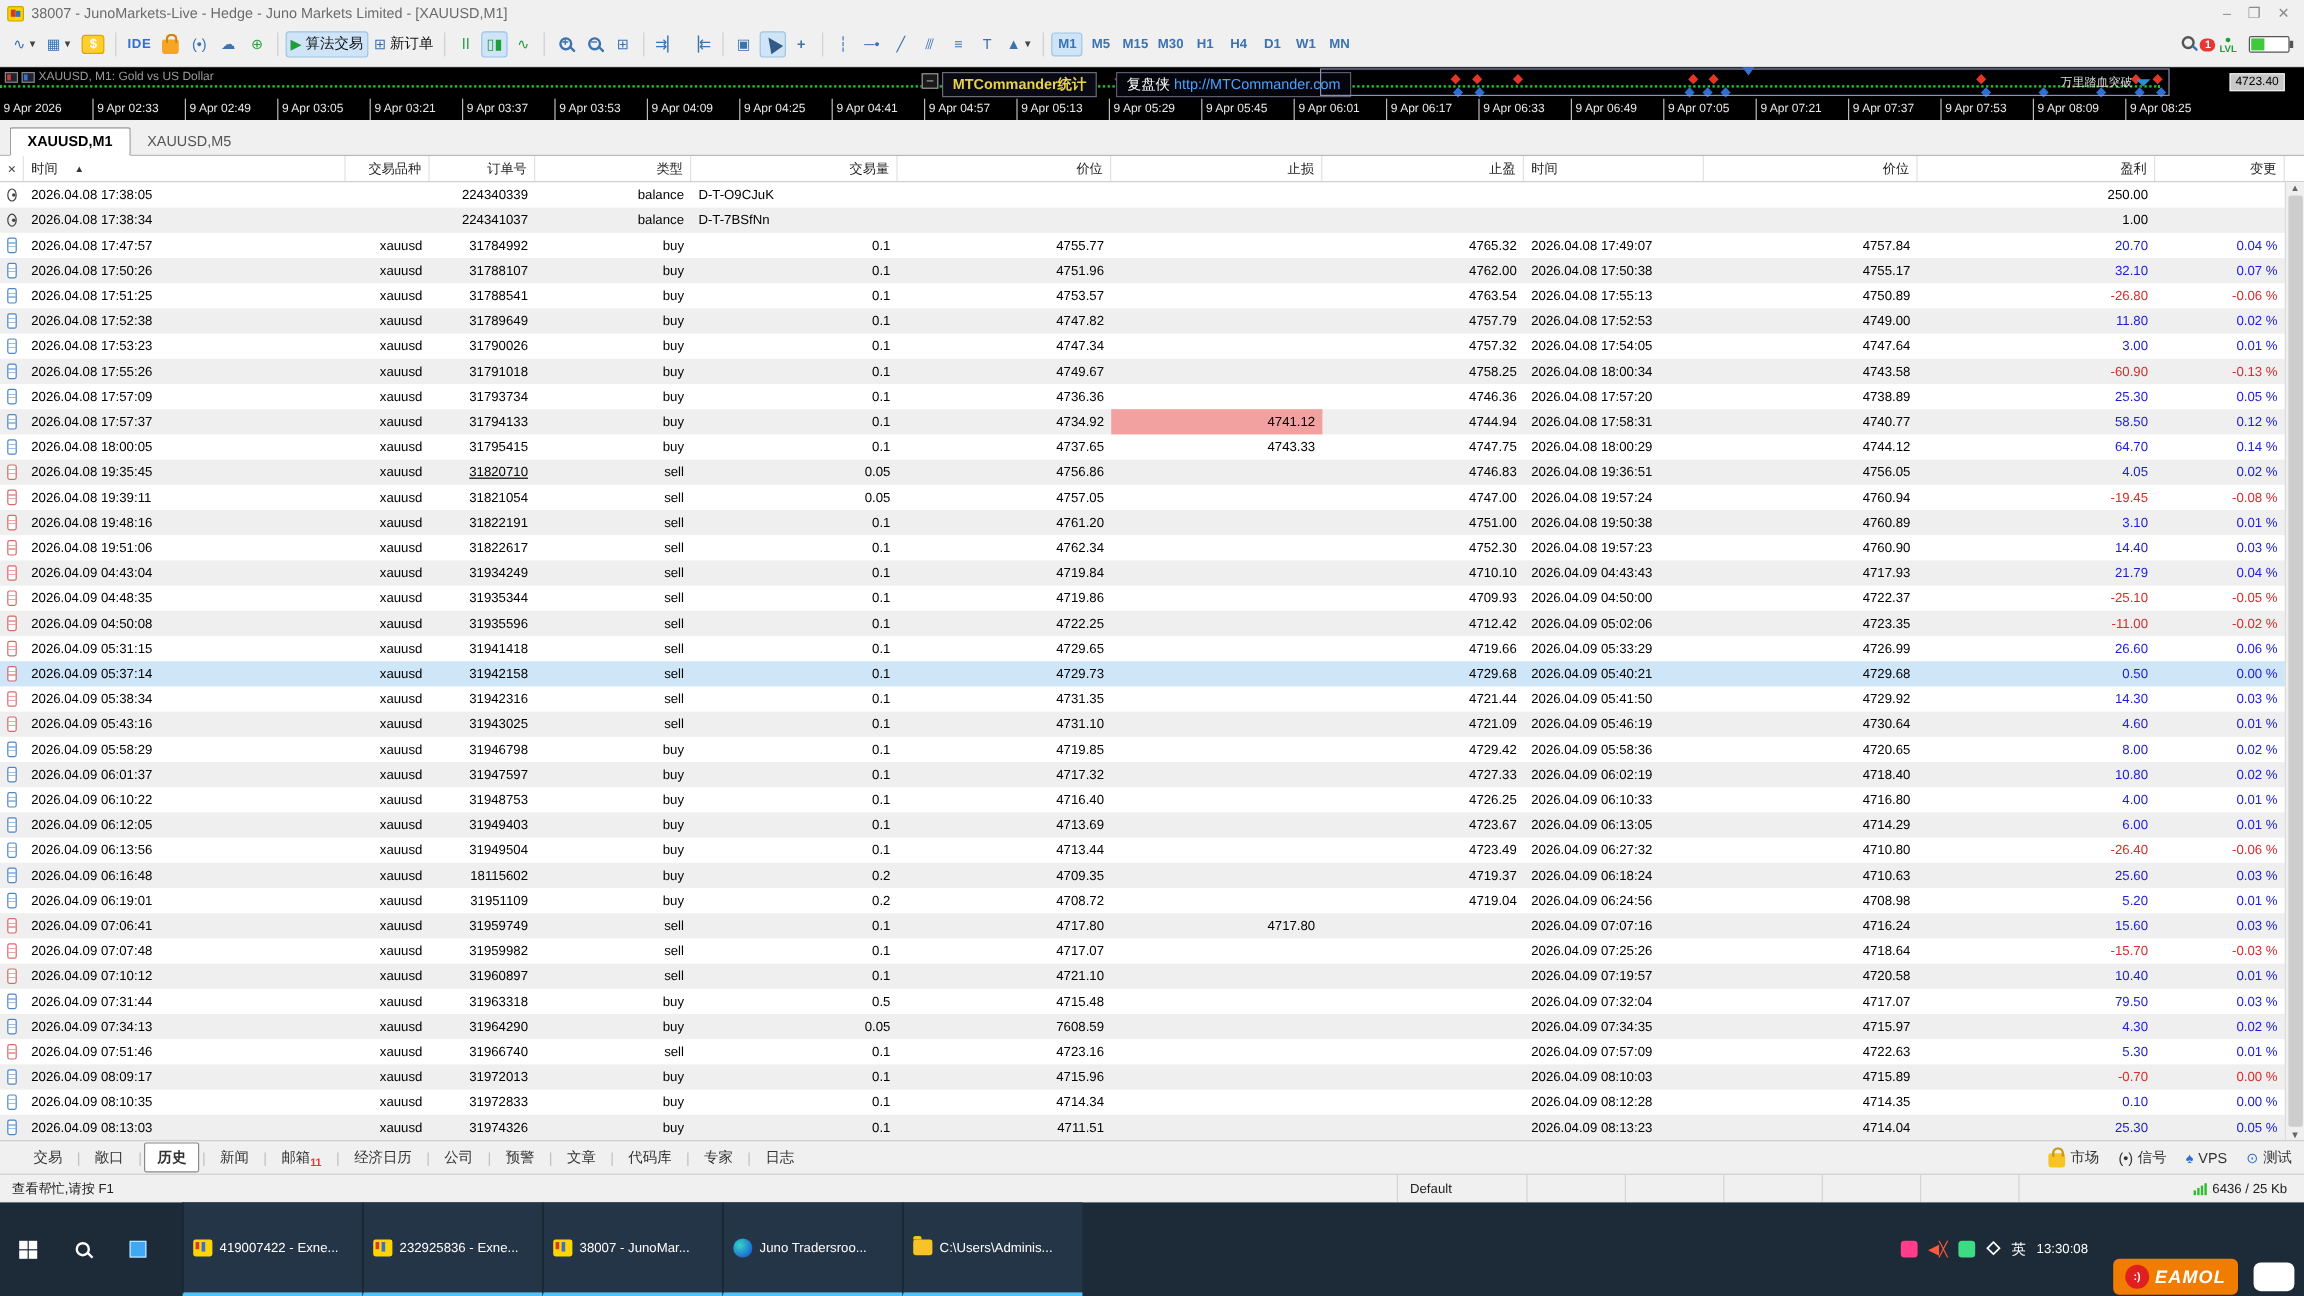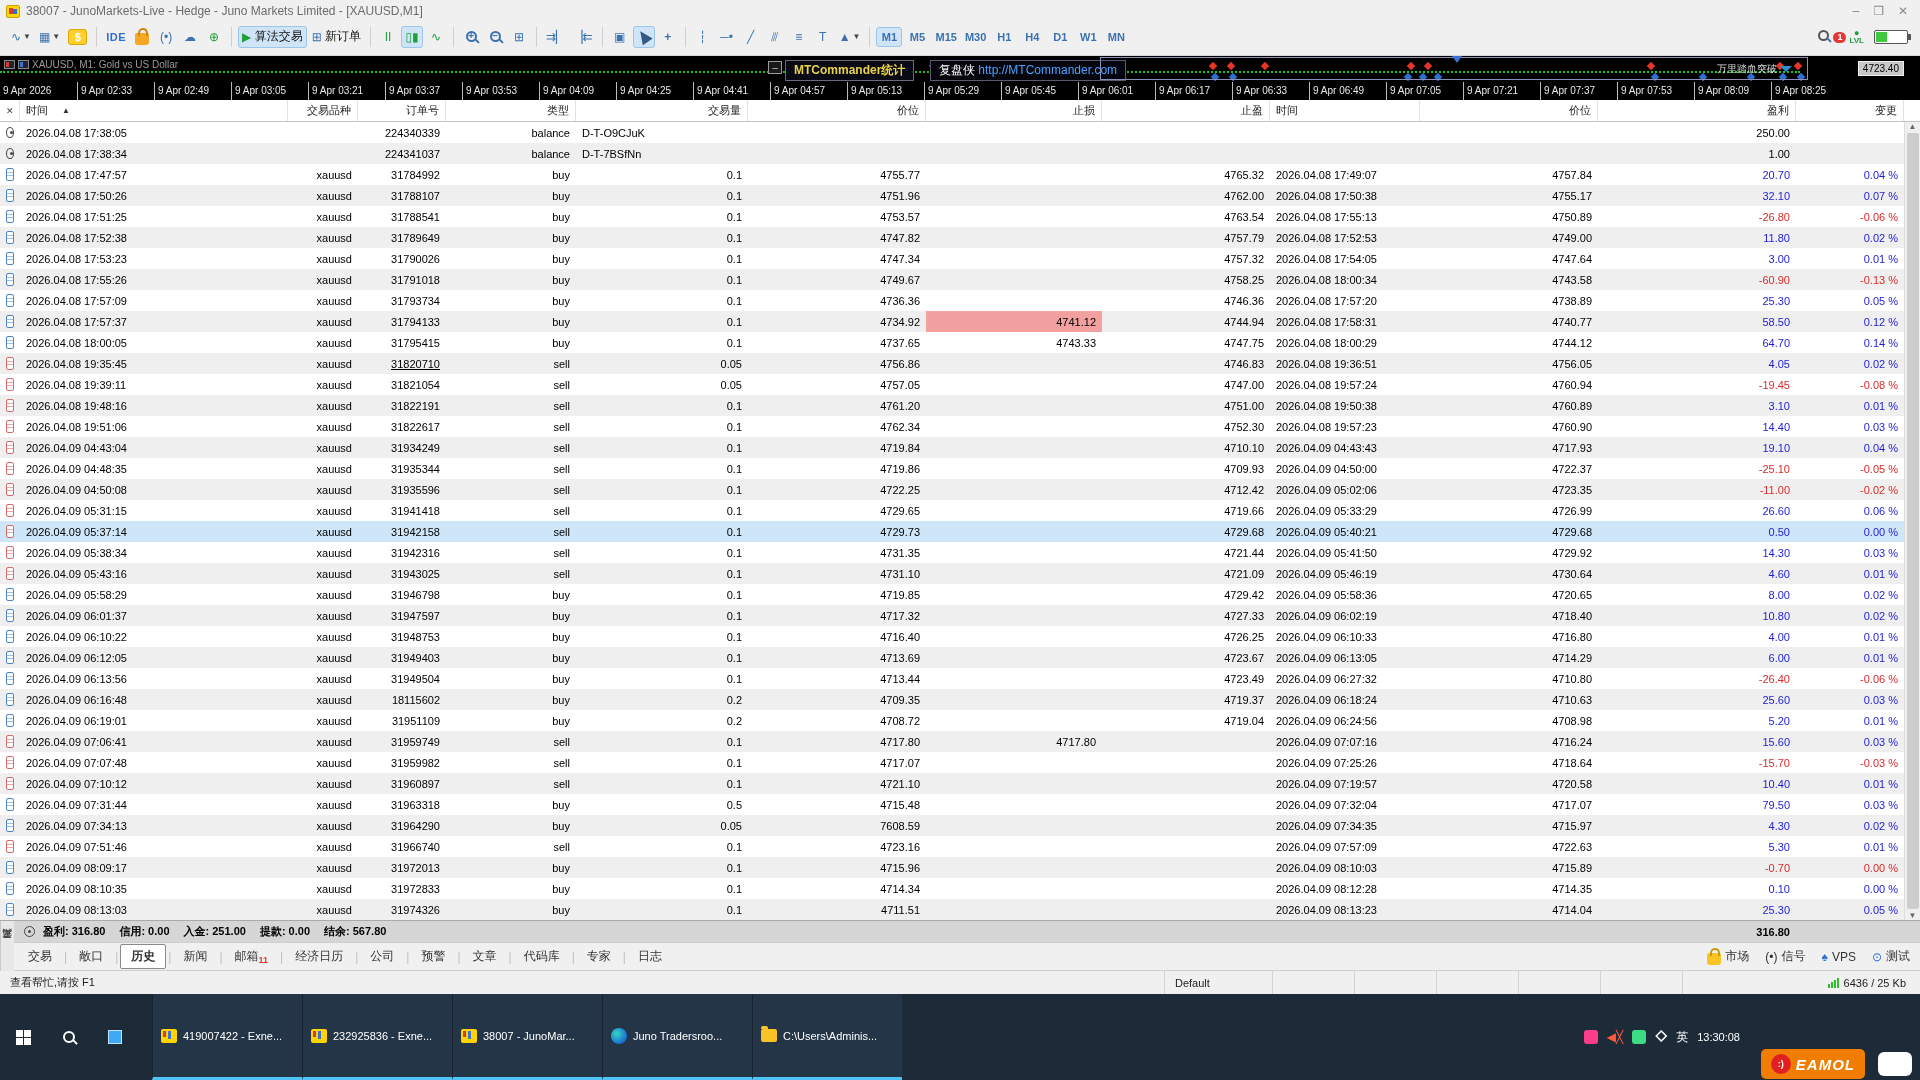--- a/index.html
+++ b/index.html
@@ -351,20 +351,24 @@
         <span>9 Apr 06:49</span>
         <span>9 Apr 07:05</span>
         <span>9 Apr 07:21</span>
         <span>9 Apr 07:37</span>
         <span>9 Apr 07:53</span>
         <span>9 Apr 08:09</span>
         <span>9 Apr 08:25</span>
       </div>
   </div>
 
+  <div class="doctabs">
+      <span class="doctab active">XAUUSD,M1</span>
+      <span class="doctab">XAUUSD,M5</span>
+    </div>
 
   <div class="thead">
       <div class="cell l" style="width: 20px;">
         <span style="color: rgb(68, 68, 68); font-size: 9px;">✕</span>
       </div>
       <div class="cell l" style="width: 268px;">
         <span>时间</span>
         <span class="sortarrow">▲</span>
       </div>
       <div class="cell r" style="width: 70px;">
@@ -666,21 +670,21 @@
           <div class="cell l" style="width: 268px;">2026.04.09 04:43:04</div>
           <div class="cell r" style="width: 70px;">xauusd</div>
           <div class="cell r" style="width: 88px;">31934249</div>
           <div class="cell r" style="width: 130px;">sell</div>
           <div class="cell r" style="width: 172px;">0.1</div>
           <div class="cell r" style="width: 178px;">4719.84</div>
           <div class="cell r" style="width: 176px;"></div>
           <div class="cell r" style="width: 168px;">4710.10</div>
           <div class="cell l" style="width: 150px;">2026.04.09 04:43:43</div>
           <div class="cell r" style="width: 178px;">4717.93</div>
-          <div class="cell r pos" style="width: 198px;">19.10</div>
+          <div class="cell r pos" style="width: 198px;">21.79</div>
           <div class="cell r pos" style="width: 108px;">0.04 %</div>
         </div>
         <div class="trow">
           <div class="cell l" style="width: 20px;">
             <span class="tradeico sell"></span>
           </div>
           <div class="cell l" style="width: 268px;">2026.04.09 04:48:35</div>
           <div class="cell r" style="width: 70px;">xauusd</div>
           <div class="cell r" style="width: 88px;">31935344</div>
           <div class="cell r" style="width: 130px;">sell</div>
@@ -1051,32 +1055,20 @@
           <div class="cell r pos" style="width: 108px;">0.05 %</div>
         </div>
       </div>
     <div class="vscroll">
       <span>▲</span>
       <span class="thumb"></span>
       <span>▼</span>
     </div>
   </div>
 
-  <div class="tfoot">
-    <span class="toolbox-tag">工具箱</span>
-    <span class="balico" style="margin-left:24px;"></span>
-    <span class="items" id="totals" style="padding-left:8px;">
-        <span>盈利: 316.80</span>
-        <span>信用: 0.00</span>
-        <span>入金: 251.00</span>
-        <span>提款: 0.00</span>
-        <span>结余: 567.80</span>
-      </span>
-    <span class="rt">316.80</span>
-  </div>
 
   <div class="btabs">
     <span id="btabs" style="display:flex; align-items:center; gap:2px;">
         <span class="btab">交易</span>
         <span class="btab-sep">|</span>
         <span class="btab">敞口</span>
         <span class="btab-sep">|</span>
         <span class="btab active">历史</span>
         <span class="btab-sep">|</span>
         <span class="btab">新闻</span>

